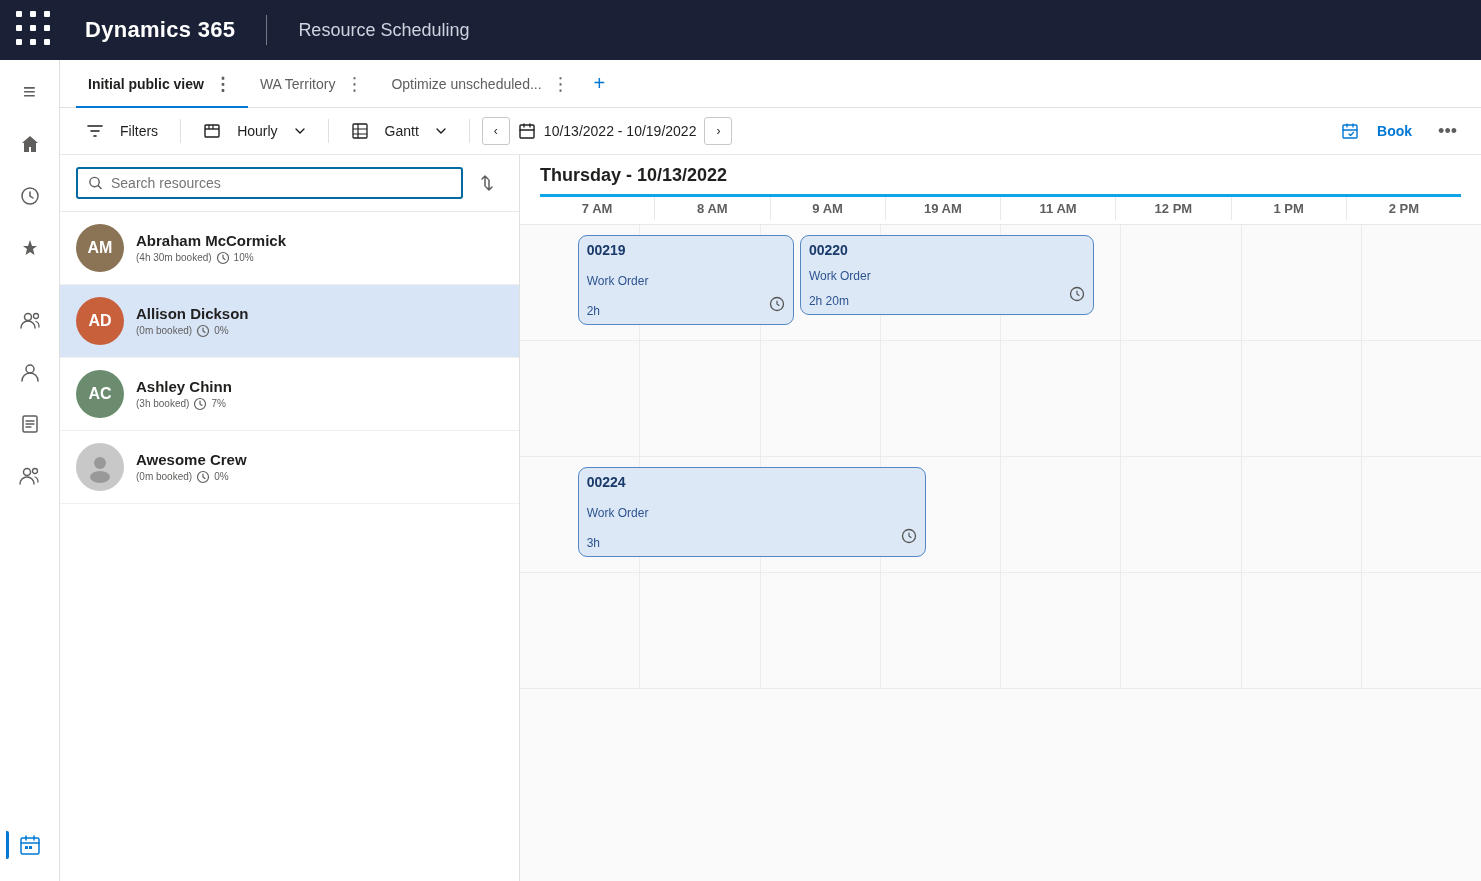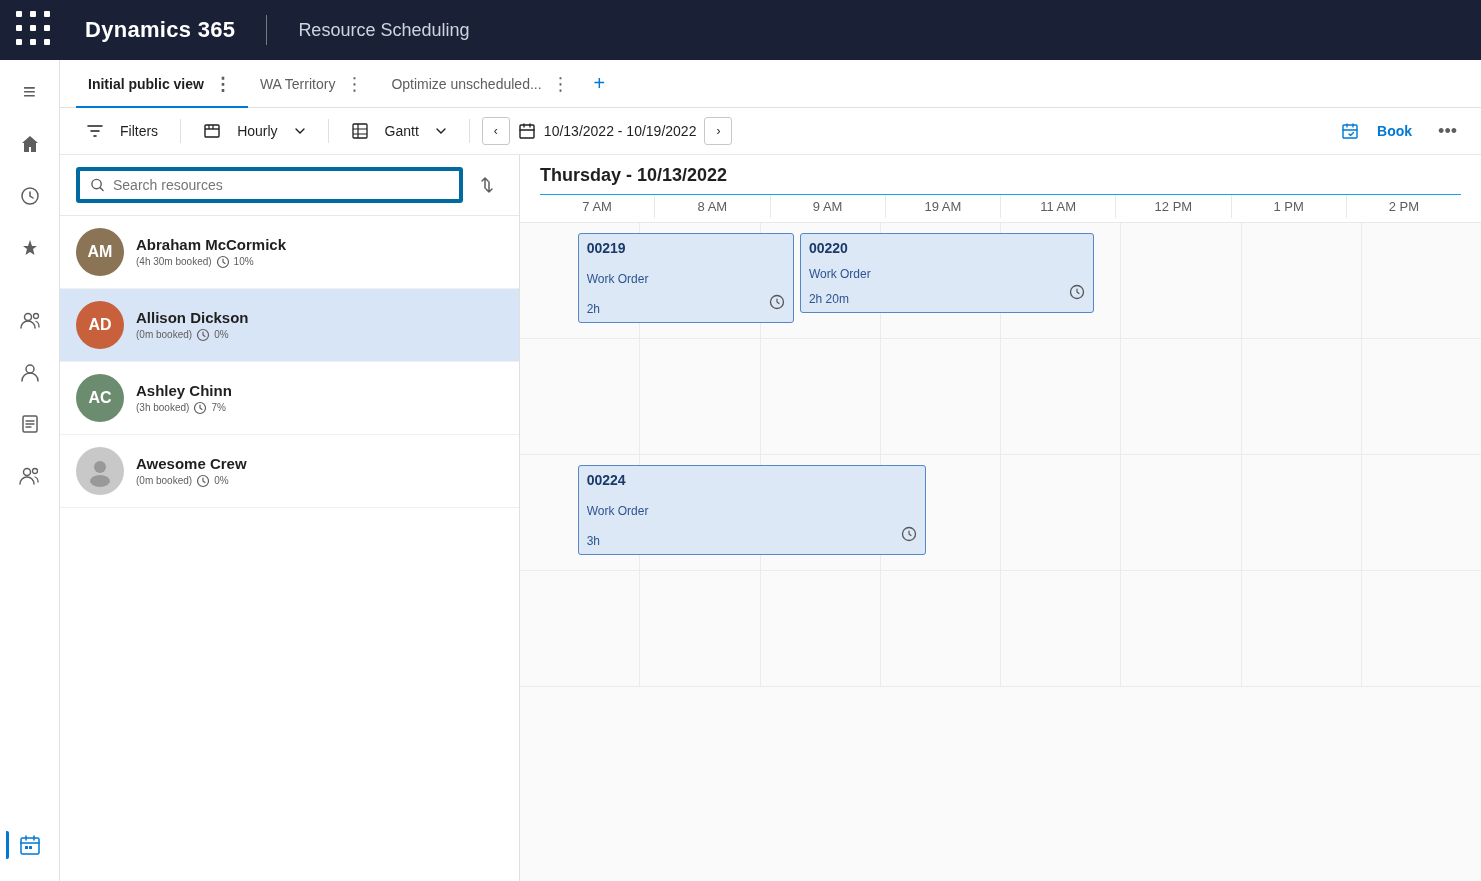--- a/index.html
+++ b/index.html
@@ -228,21 +228,21 @@
       display: flex;
       align-items: center;
       gap: 8px;
       padding: 12px 16px;
       border-bottom: 1px solid #e8e8e8;
     }
     .search-box {
       display: flex;
       align-items: center;
       gap: 8px;
-      border: 4px solid #0369a1;
+      border: 2px solid #0369a1;
       border-radius: 3px;
       padding: 6px 10px;
       flex: 1;
       background: #fff;
     }
     .search-box input {
       border: none; outline: none;
       font-size: 14px;
       color: #605e5c;
       background: transparent;
@@ -308,21 +308,22 @@
       border-bottom: 1px solid #e8e8e8;
     }
     .gantt-date-title {
       font-size: 18px;
       font-weight: 700;
       color: #201f1e;
       margin-bottom: 8px;
     }
     .gantt-time-header {
       display: flex;
-      border-top: 1px solid #0ea5e9;
+      border-top: 3px solid #0ea5e9;
+      font-weight: bold;
     }
     .gantt-time-col {
       flex: 1;
       text-align: center;
       font-size: 13px;
       color: #605e5c;
       padding: 4px 0;
       border-left: 1px solid #e8e8e8;
     }
     .gantt-time-col:first-child { border-left: none; }
@@ -351,21 +352,21 @@
       top: 0; left: 0; right: 0; bottom: 0;
       pointer-events: none;
     }
 
     
     .work-order-card {
       position: absolute;
       top: 10px;
       background: #dce8f5;
       border: 1.5px solid #5587c5;
-      border-radius: 3px;
+      border-radius: 9px;
       padding: 6px 8px;
       font-size: 13px;
       color: #1a3a6b;
       display: flex;
       flex-direction: column;
       justify-content: space-between;
     }
     .work-order-num {
       font-weight: 700;
       font-size: 14px;

